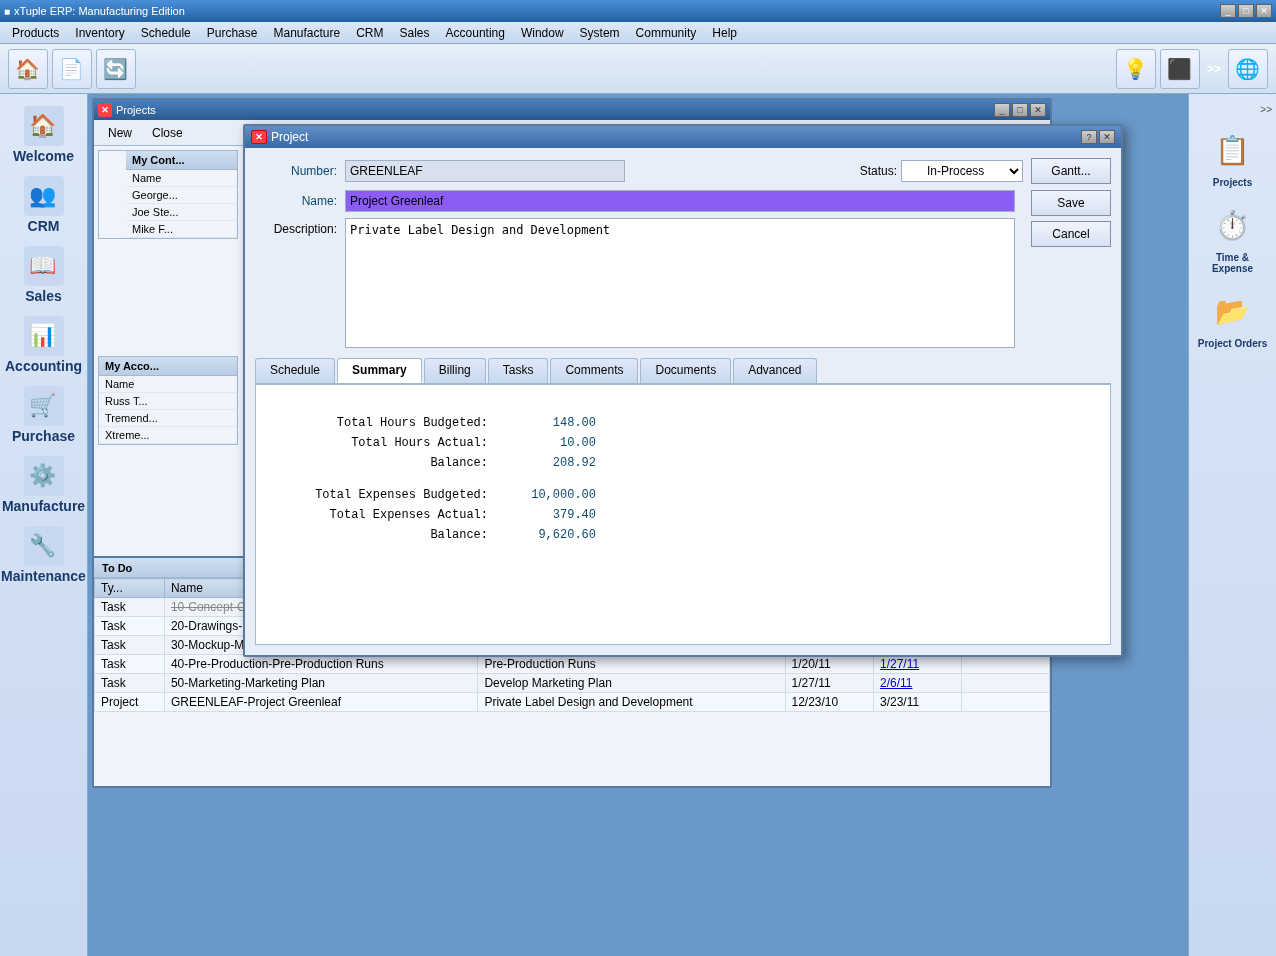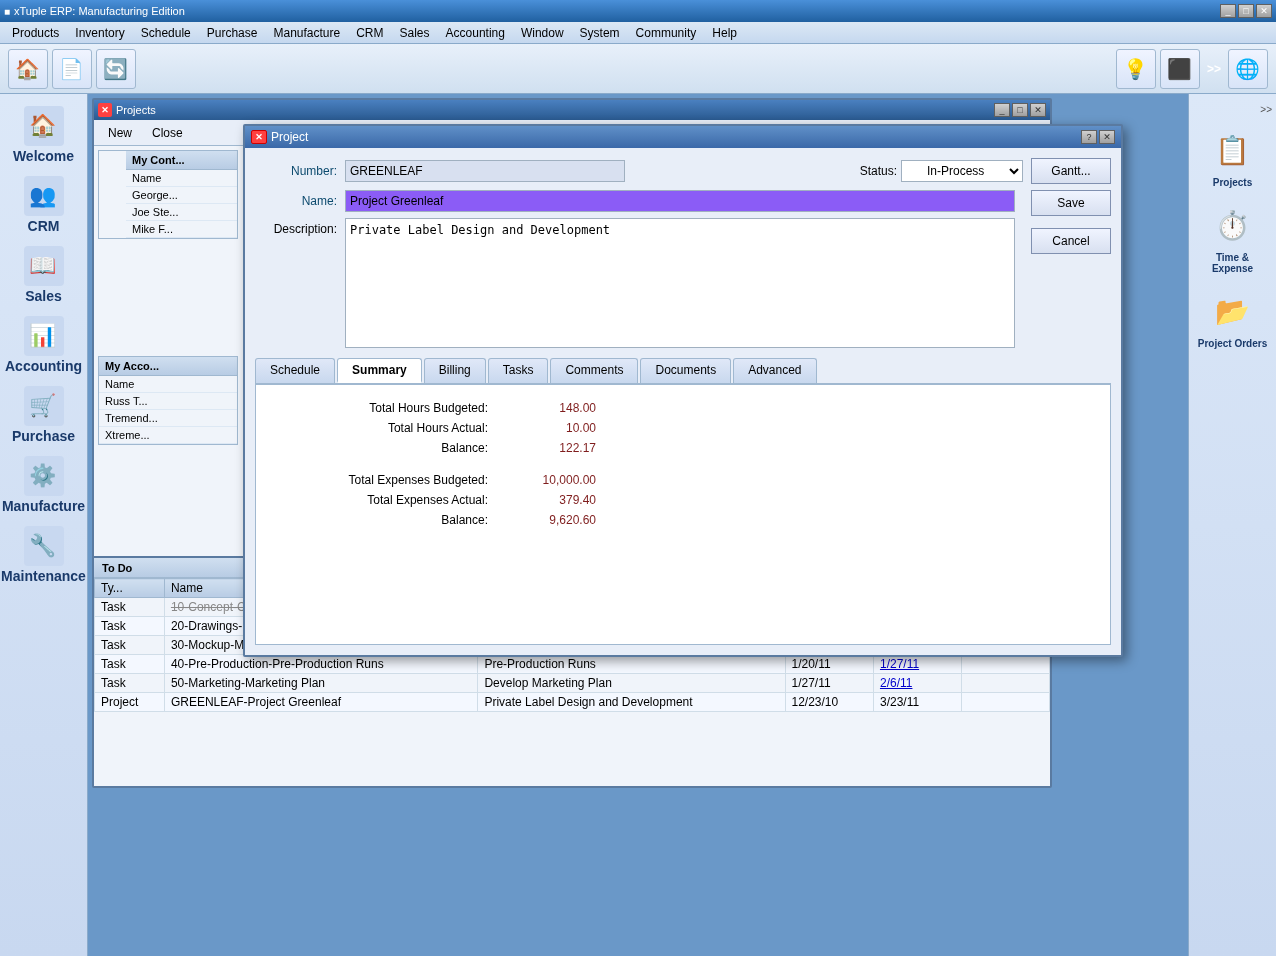--- a/index.html
+++ b/index.html
@@ -371,21 +371,21 @@
       border: 1px solid #a0b0c0;
       background: white;
       padding: 4px;
       font-size: 12px;
       resize: none;
     }
 
     .action-buttons {
       display: flex;
       flex-direction: column;
-      gap: 12px;
+      gap: 5px;
       margin-left: 8px;
       padding-left: 8px;
     }
     .action-btn {
       width: 80px;
       height: 26px;
       background: linear-gradient(to bottom, #f0f4ff, #d8e0f0);
       border: 1px solid #8090b0;
       cursor: pointer;
       font-size: 12px;
@@ -415,37 +415,38 @@
       background: white;
       border-bottom: 2px solid white;
       font-weight: bold;
     }
 
     
     .summary-panel {
       background: white;
       border: 1px solid #a0b8d0;
       border-top: none;
-      padding: 16px 20px;
+      padding: 31px 20px;
       min-height: 260px;
+      font-family: Liberation Mono, monospace;
     }
     .summary-row {
       display: flex;
       margin-bottom: 6px;
     }
     .summary-label {
       text-align: right;
       width: 220px;
       font-size: 12px;
       color: #000;
       padding-right: 8px;
     }
     .summary-value {
       font-size: 12px;
-      color: #7f1d1d;
+      color: #0c4a6e;
       width: 100px;
       text-align: right;
     }
     .summary-divider {
       height: 12px;
     }
 
     
     .todo-area {
       position: absolute;
@@ -758,21 +759,21 @@
           <div class="summary-row">
             <span class="summary-label">Total Hours Budgeted:</span>
             <span class="summary-value">148.00</span>
           </div>
           <div class="summary-row">
             <span class="summary-label">Total Hours Actual:</span>
             <span class="summary-value">10.00</span>
           </div>
           <div class="summary-row">
             <span class="summary-label">Balance:</span>
-            <span class="summary-value">122.17</span>
+            <span class="summary-value">208.92</span>
           </div>
           <div class="summary-divider"></div>
           <div class="summary-row">
             <span class="summary-label">Total Expenses Budgeted:</span>
             <span class="summary-value">10,000.00</span>
           </div>
           <div class="summary-row">
             <span class="summary-label">Total Expenses Actual:</span>
             <span class="summary-value">379.40</span>
           </div>

